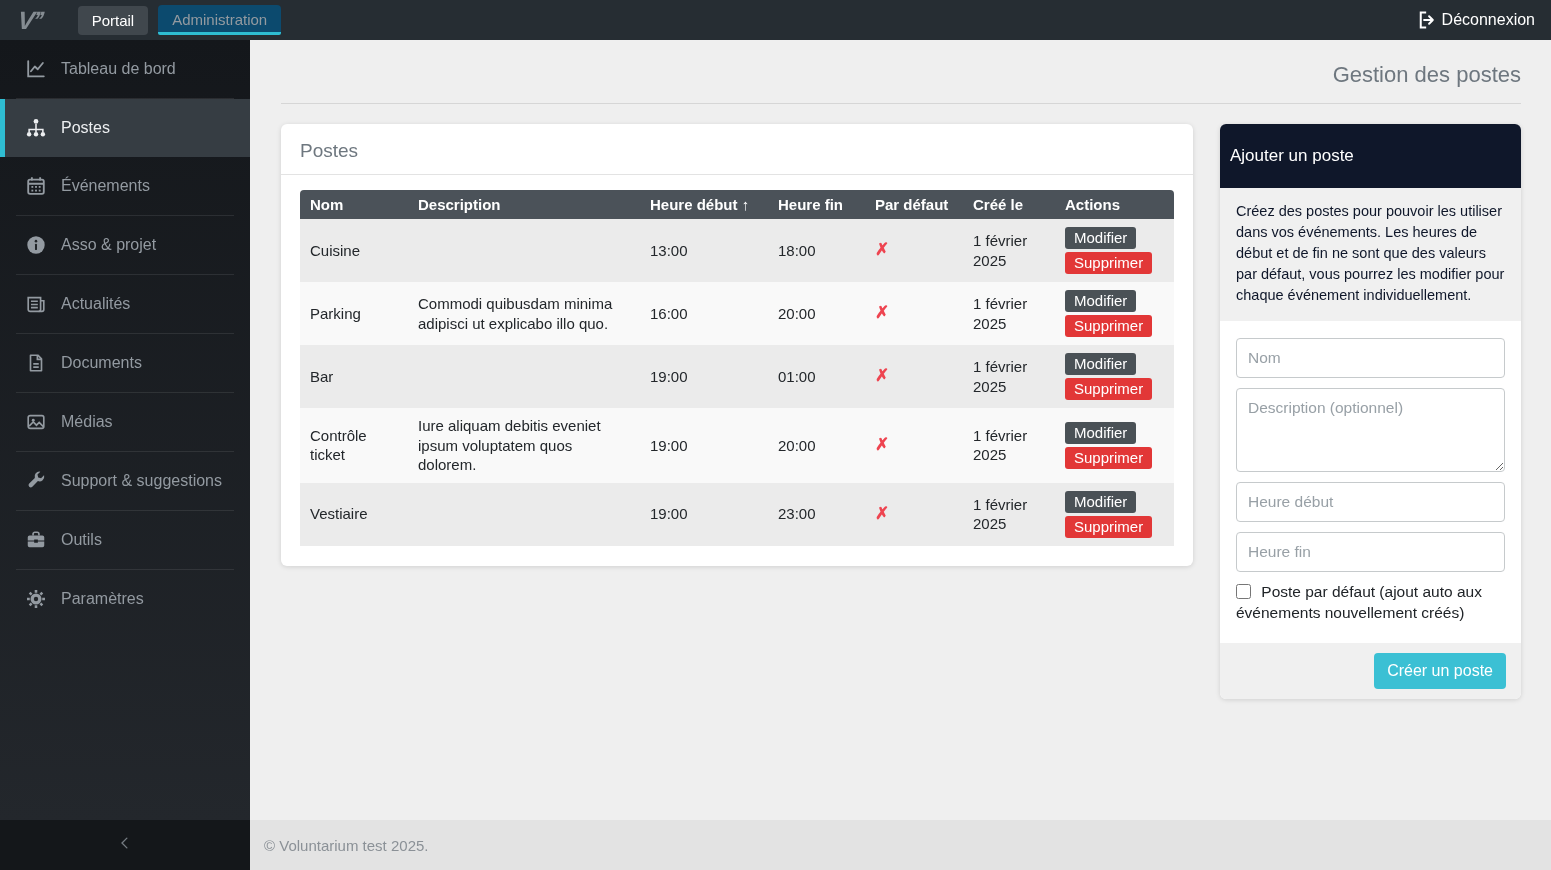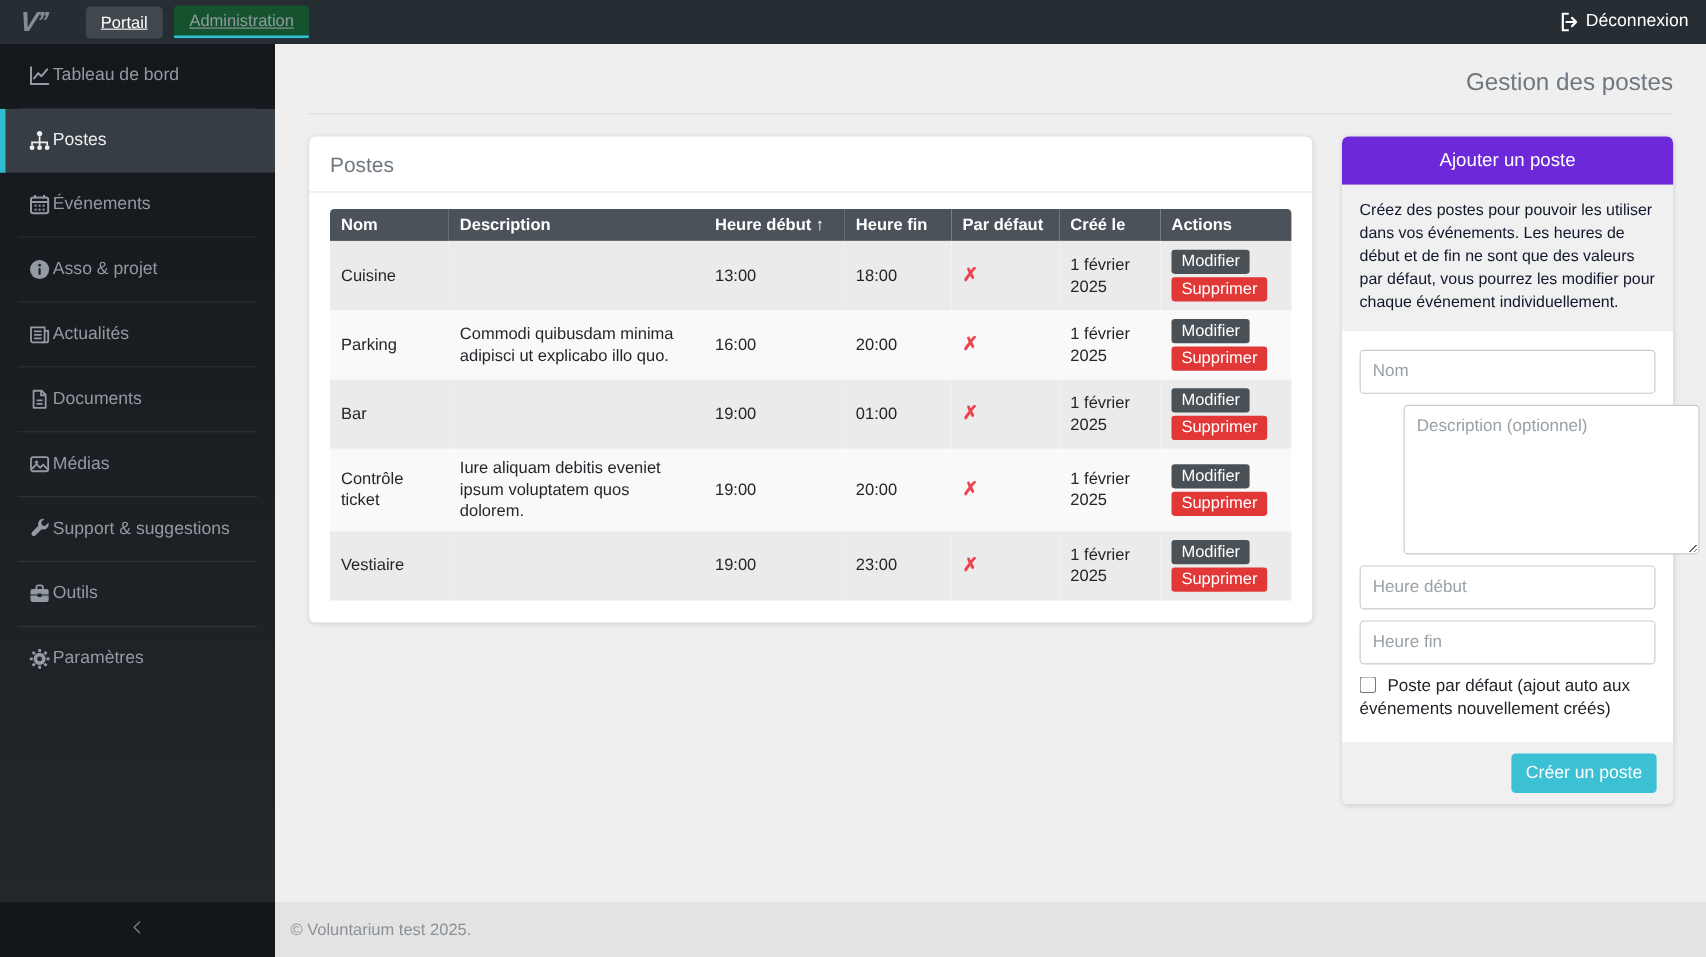--- a/index.html
+++ b/index.html
@@ -14,42 +14,42 @@
   .topbar {
     height: 40px; background: #262d33; display: flex; align-items: center;
     padding: 0 16px 0 18px; gap: 10px;
   }
   .logo {
     color: #858c92; font-weight: bold; font-size: 25px; font-style: italic;
     letter-spacing: -2px; margin-right: 26px; transform: skewX(-6deg);
     user-select: none;
   }
   .top-tab {
-    font-size: 15px; padding: 6px 14px; border-radius: 4px; cursor: pointer; text-decoration: underline;
+    font-size: 15px; padding: 6px 14px; border-radius: 4px; cursor: pointer;
   }
   .top-tab.is-portail { background: #40474d; color: #ffffff; }
   .top-tab.is-admin {
-    background: #14532d; color: #939aa0;
+    background: #0c4a6e; color: #939aa0;
     border-bottom: 3px solid #2fbdd2; border-radius: 4px 4px 2px 2px;
     padding-bottom: 4px;
   }
   .logout { margin-left: auto; display: flex; align-items: center; gap: 5px;
     color: #ffffff; font-size: 16px; cursor: pointer; }
   .logout .icon { display: flex; }
 
   
   .shell { display: flex; height: 830px; }
 
   
   .sidebar {
     width: 250px; flex: 0 0 250px; display: flex; flex-direction: column;
     background: linear-gradient(180deg, #14171b 0%, #24282d 100%);
   }
   .nav-item {
-    position: relative; display: flex; align-items: center; gap: 1px;
+    position: relative; display: flex; align-items: center; gap: 14px;
     height: 58px; padding-left: 25px; font-size: 16px; color: #939aa1;
     cursor: pointer; flex: 0 0 auto;
   }
   .nav-item .icon { width: 22px; height: 22px; display: flex; align-items: center; justify-content: center; }
   .nav-item.active { background: #363d43; color: #edeff1; }
   .nav-item.active::before {
     content: ""; position: absolute; left: 0; top: 0; bottom: 0; width: 5px;
     background: #2fbdd2;
   }
   .nav-divider { height: 1px; background: rgba(255,255,255,0.09); margin: 0 16px; flex: 0 0 auto; }
@@ -87,32 +87,32 @@
   .btn-edit { background: #4a5156; text-align: right; }
   .btn-del { background: #e23737; }
   .c-actions div + div { margin-top: 3px; }
 
   
   .add-card {
     width: 301px; flex: 0 0 301px; background: #ffffff; border-radius: 6px;
     box-shadow: 0 1px 5px rgba(0,0,0,0.13);
   }
   .add-header {
-    background: #6d28d9; color: #ffffff; text-align: center; font-size: 17px;
-    padding: 12px 10px; border-radius: 6px 6px 0 0;
+    background: #0f172a; color: #ffffff; text-align: left; font-size: 17px;
+    padding: 22px 10px; border-radius: 6px 6px 0 0;
   }
   .add-info { background: #f0f0f0; color: #0f172a; font-size: 14.5px; line-height: 1.45; padding: 13px 16px 15px; }
   .add-form { padding: 17px 16px 6px; }
   .add-form input[type="text"], .add-form textarea {
     width: 100%; border: 1px solid #c6cacc; border-radius: 4px;
     padding: 10px 11px; font-size: 15.5px; font-family: inherit; color: #333;
     margin-bottom: 10px; background: #fff;
   }
   .add-form ::placeholder { color: #98a0a6; opacity: 1; }
-  .add-form textarea { height: 136px; resize: vertical; display: block; margin-left: 40px; }
+  .add-form textarea { height: 84px; resize: vertical; display: block; }
   .chk-row { font-size: 15.5px; color: #202428; line-height: 1.35; display: block; cursor: pointer; }
   .chk-row input { width: 15px; height: 15px; margin: 0 6px 0 0; vertical-align: -2px; }
   .add-footer { background: #f0f0f0; padding: 10px 15px; border-radius: 0 0 6px 6px; text-align: right; margin-top: 13px; }
   .btn-create {
     background: #3bc0d4; color: #ffffff; border: none; border-radius: 4px;
     font-size: 16px; padding: 9px 13px; font-family: inherit; cursor: pointer;
   }
 
   
   .main-footer {

